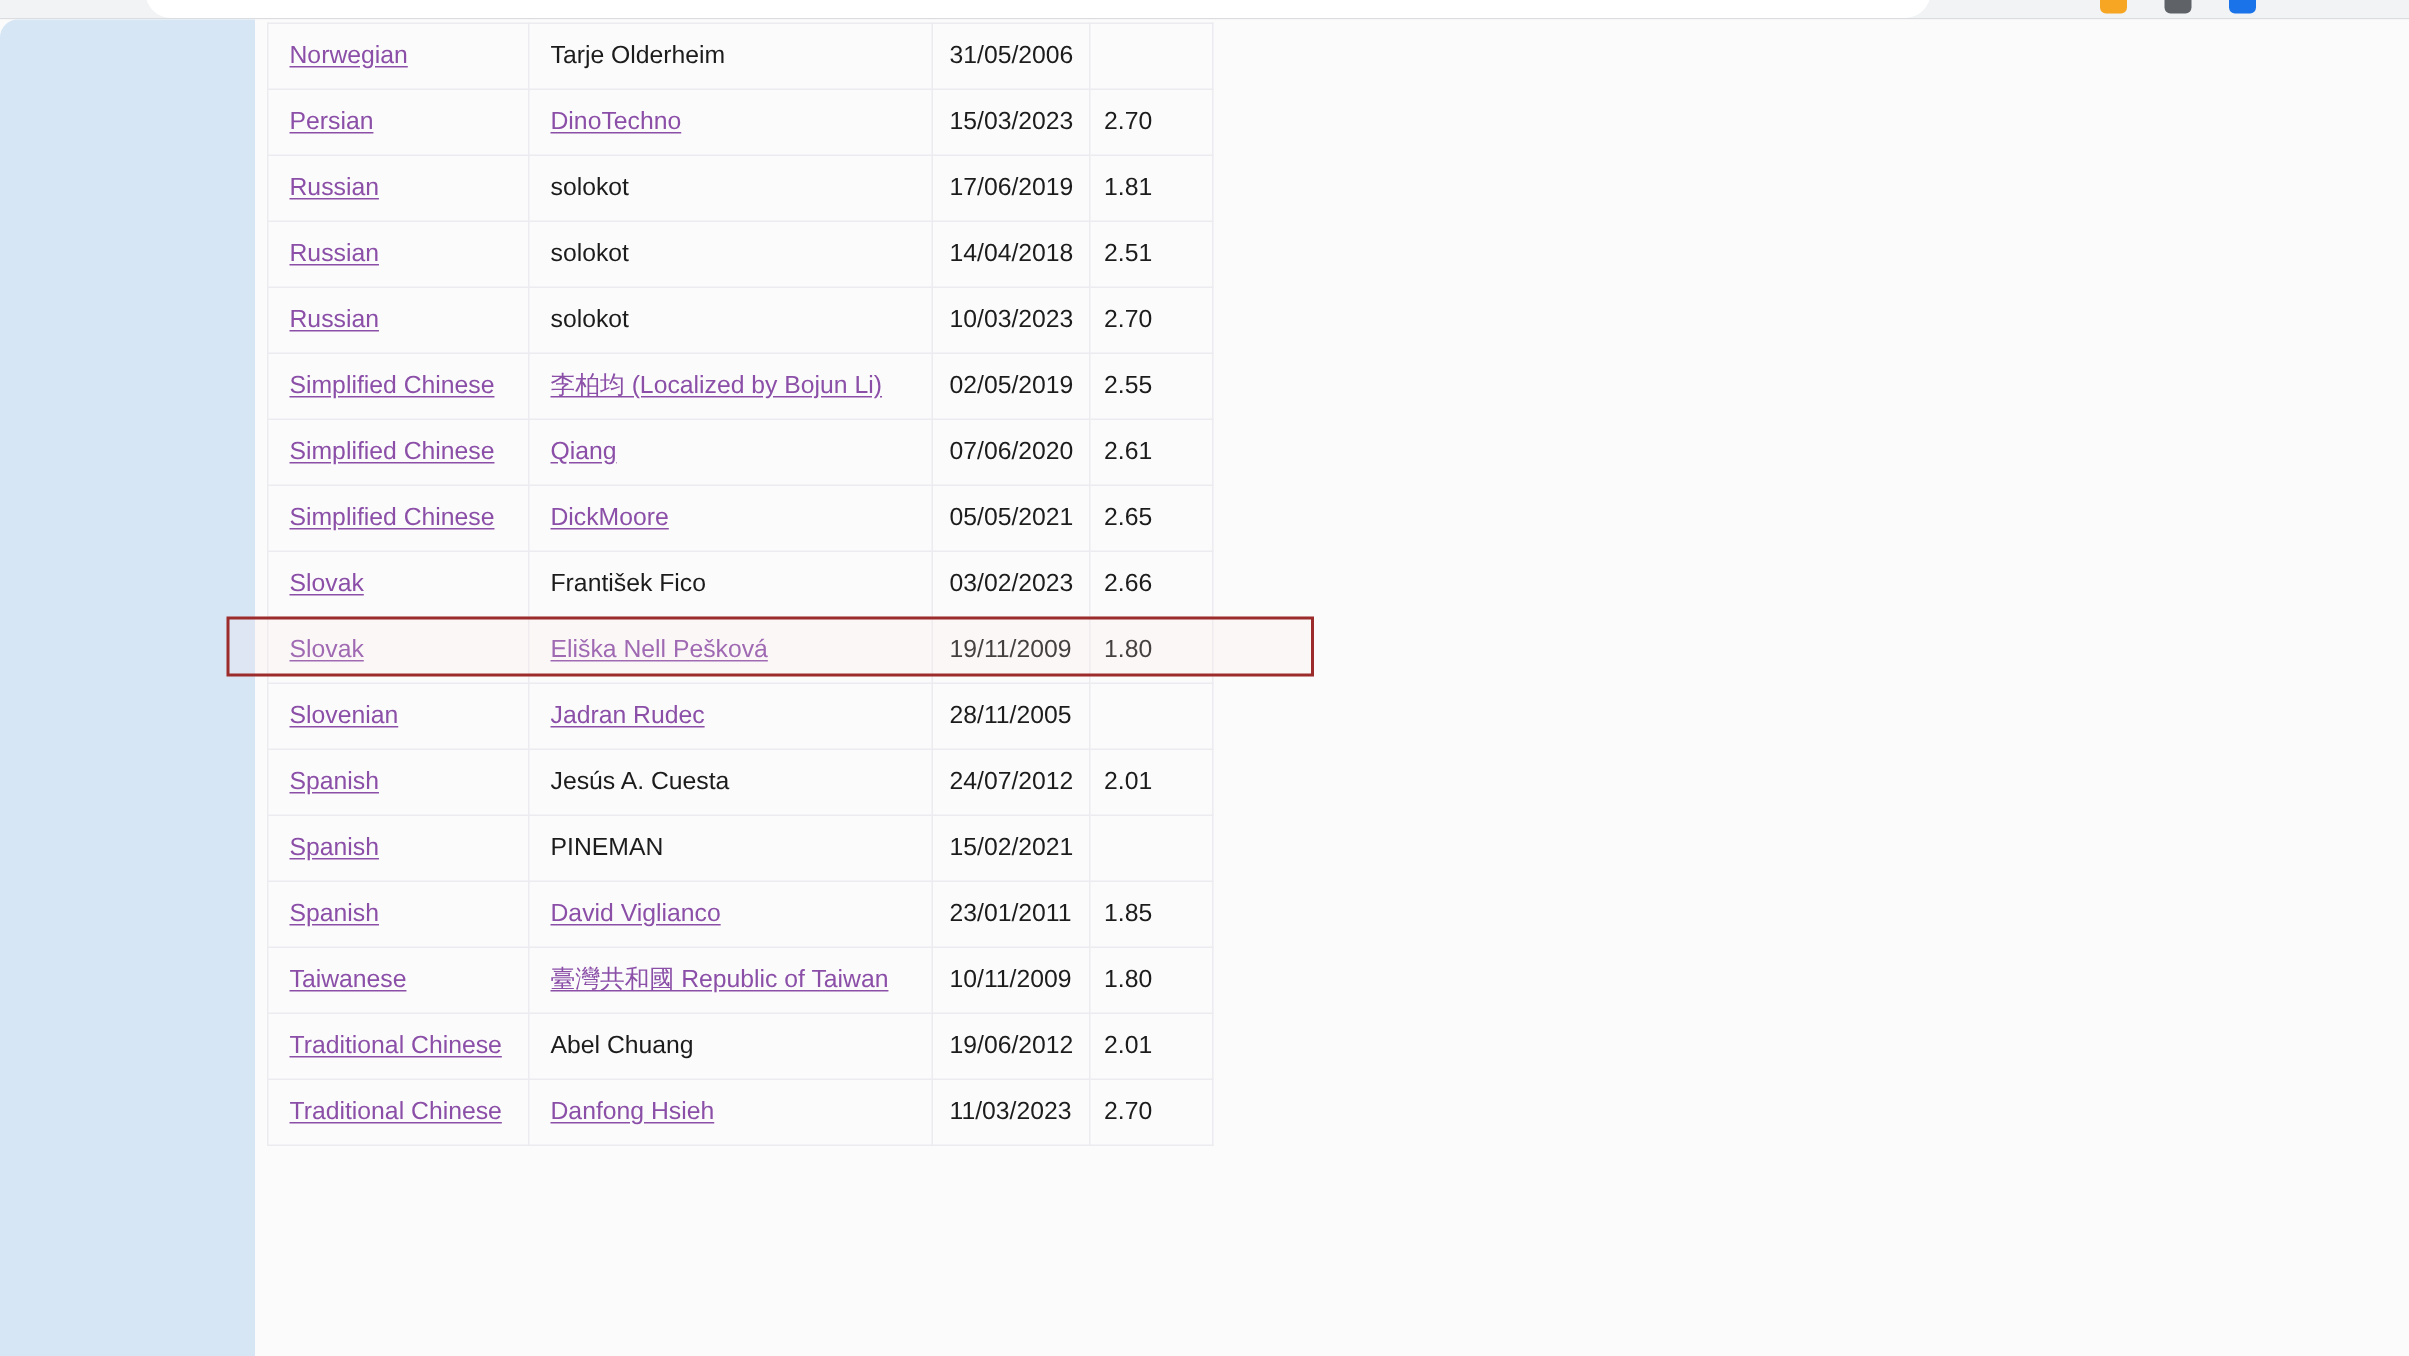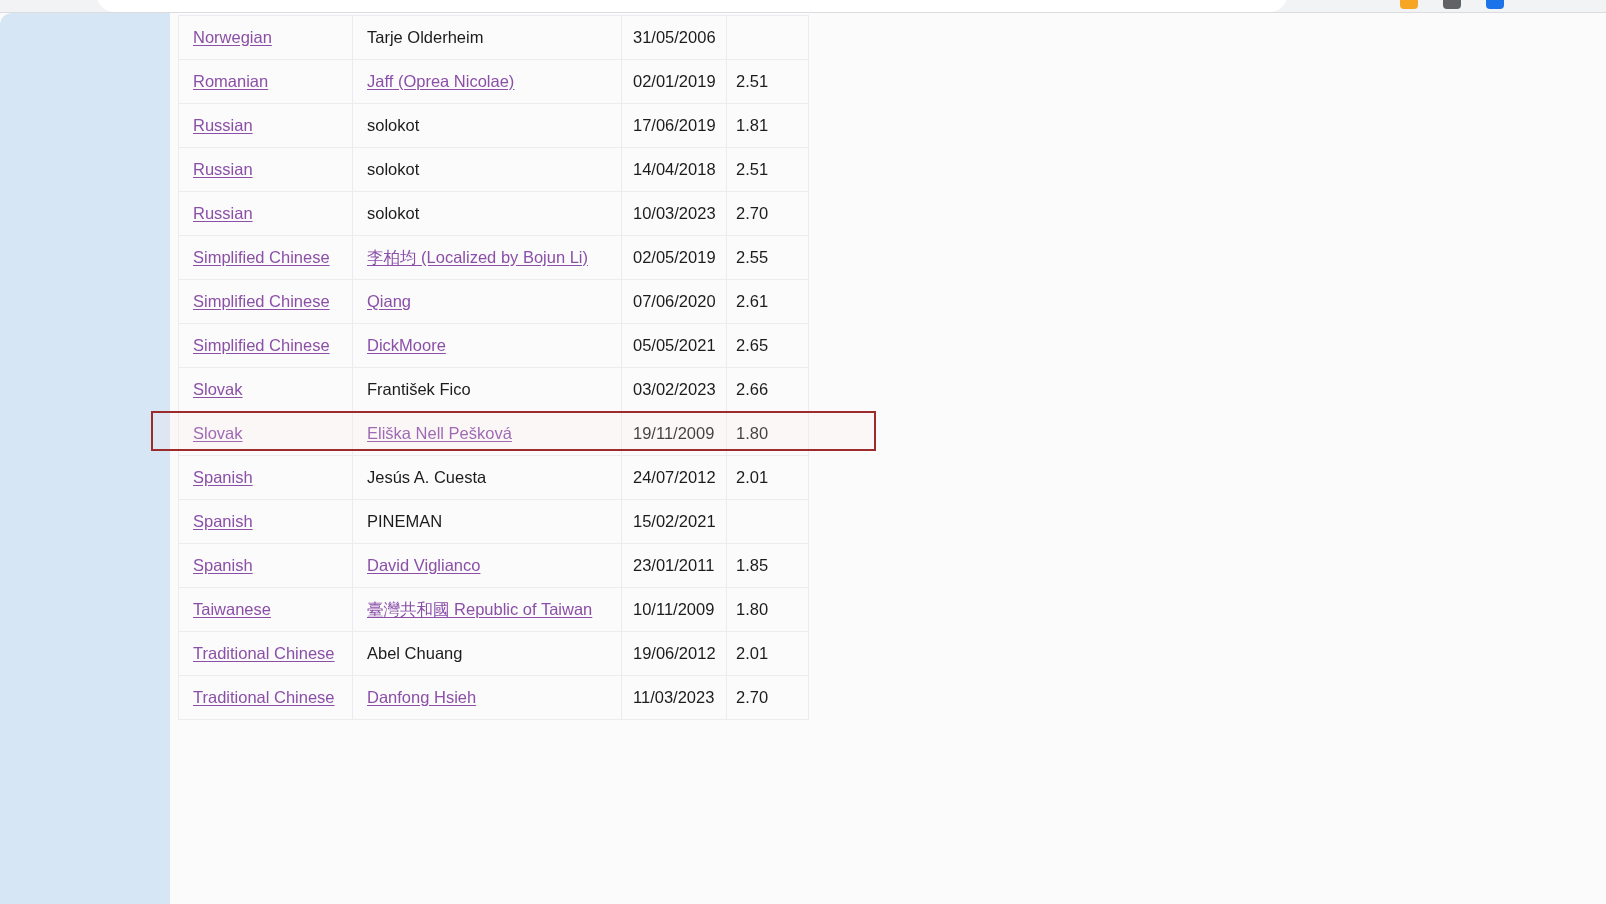--- a/index.html
+++ b/index.html
@@ -138,24 +138,24 @@
         <col class="c-rating">
     </colgroup>
     <tbody id="credits-body">
         <tr>
           <td class="lang"><span class="lnk">Norwegian</span></td>
           <td class="author"><span class="plain">Tarje Olderheim</span></td>
           <td class="date">31/05/2006</td>
           <td class="rating"></td>
         </tr>
         <tr>
-          <td class="lang"><span class="lnk">Romanian</span></td>
-          <td class="author"><span class="lnk">Jaff (Oprea Nicolae)</span></td>
-          <td class="date">02/01/2019</td>
-          <td class="rating">2.51</td>
+          <td class="lang"><span class="lnk">Persian</span></td>
+          <td class="author"><span class="lnk">DinoTechno</span></td>
+          <td class="date">15/03/2023</td>
+          <td class="rating">2.70</td>
         </tr>
         <tr>
           <td class="lang"><span class="lnk">Russian</span></td>
           <td class="author"><span class="plain">solokot</span></td>
           <td class="date">17/06/2019</td>
           <td class="rating">1.81</td>
         </tr>
         <tr>
           <td class="lang"><span class="lnk">Russian</span></td>
           <td class="author"><span class="plain">solokot</span></td>
@@ -192,20 +192,26 @@
           <td class="date">03/02/2023</td>
           <td class="rating">2.66</td>
         </tr>
         <tr>
           <td class="lang"><span class="lnk">Slovak</span></td>
           <td class="author"><span class="lnk">Eliška Nell Pešková</span></td>
           <td class="date">19/11/2009</td>
           <td class="rating">1.80</td>
         </tr>
         <tr>
+          <td class="lang"><span class="lnk">Slovenian</span></td>
+          <td class="author"><span class="lnk">Jadran Rudec</span></td>
+          <td class="date">28/11/2005</td>
+          <td class="rating"></td>
+        </tr>
+        <tr>
           <td class="lang"><span class="lnk">Spanish</span></td>
           <td class="author"><span class="plain">Jesús A. Cuesta</span></td>
           <td class="date">24/07/2012</td>
           <td class="rating">2.01</td>
         </tr>
         <tr>
           <td class="lang"><span class="lnk">Spanish</span></td>
           <td class="author"><span class="plain">PINEMAN</span></td>
           <td class="date">15/02/2021</td>
           <td class="rating"></td>

